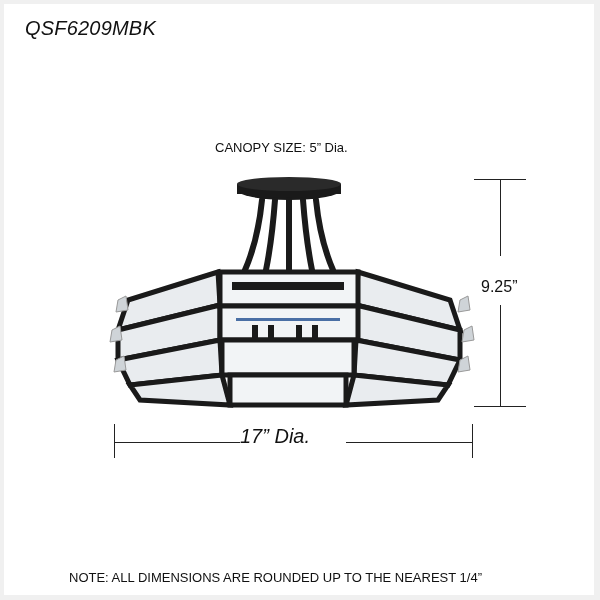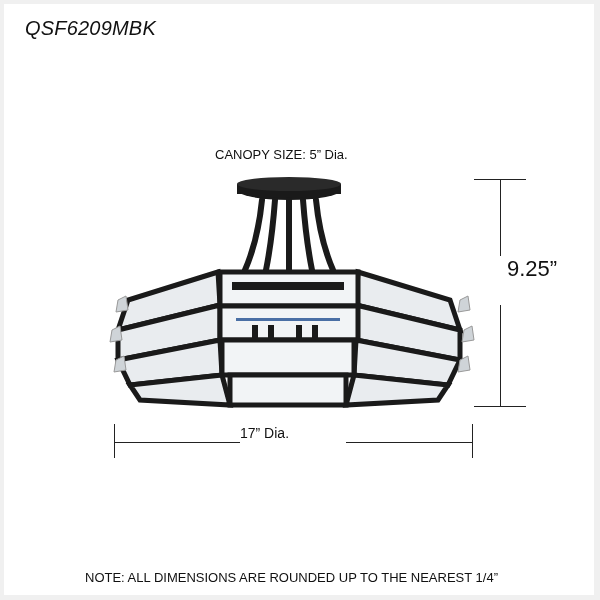--- a/index.html
+++ b/index.html
@@ -1,22 +1,22 @@
 <!DOCTYPE html>
 <html><head>
   <meta charset="utf-8">
   <style>
     html, body { margin: 0; padding: 0; }
     body { width: 600px; height: 600px; background: #f0f0f0; position: relative; overflow: hidden; font-family: "Liberation Sans", sans-serif; color: #111; }
     .card { position: absolute; left: 4px; top: 4px; width: 590px; height: 591px; background: #ffffff; }
     .model { position: absolute; left: 25px; top: 17px; font-size: 20px; letter-spacing: 0.2px; font-style: italic; }
-    .canopy { position: absolute; left: 215px; top: 147px; font-size: 13px; }
-    .note { position: absolute; left: 69px; top: 570px; font-size: 13px; white-space: nowrap; margin-left: 16px; }
-    .h-dim-label { position: absolute; left: 240px; top: 425px; font-size: 14px; }
-    .v-dim-label { position: absolute; left: 481px; top: 256px; font-size: 22px; margin-left: 26px; }
+    .canopy { position: absolute; left: 215px; top: 140px; font-size: 13px; }
+    .note { position: absolute; left: 69px; top: 570px; font-size: 13px; white-space: nowrap; }
+    .h-dim-label { position: absolute; left: 240px; top: 425px; font-size: 20px; font-style: italic; }
+    .v-dim-label { position: absolute; left: 481px; top: 278px; font-size: 16px; }
     .line { position: absolute; background: #222; }
     svg.fixture { position: absolute; left: 0; top: 0; }
   </style>
 </head>
 <body>
 
 <div class="card"></div>
 
 <div class="model">QSF6209MBK</div>
 <div class="canopy">CANOPY SIZE: 5” Dia.</div>

